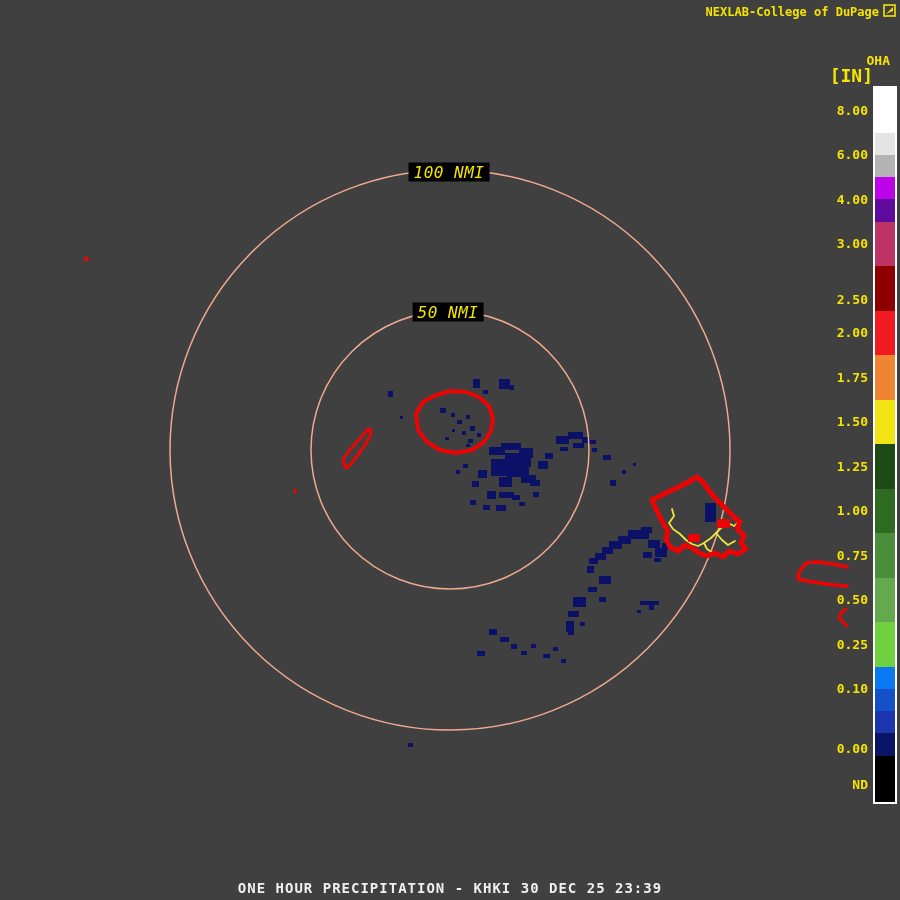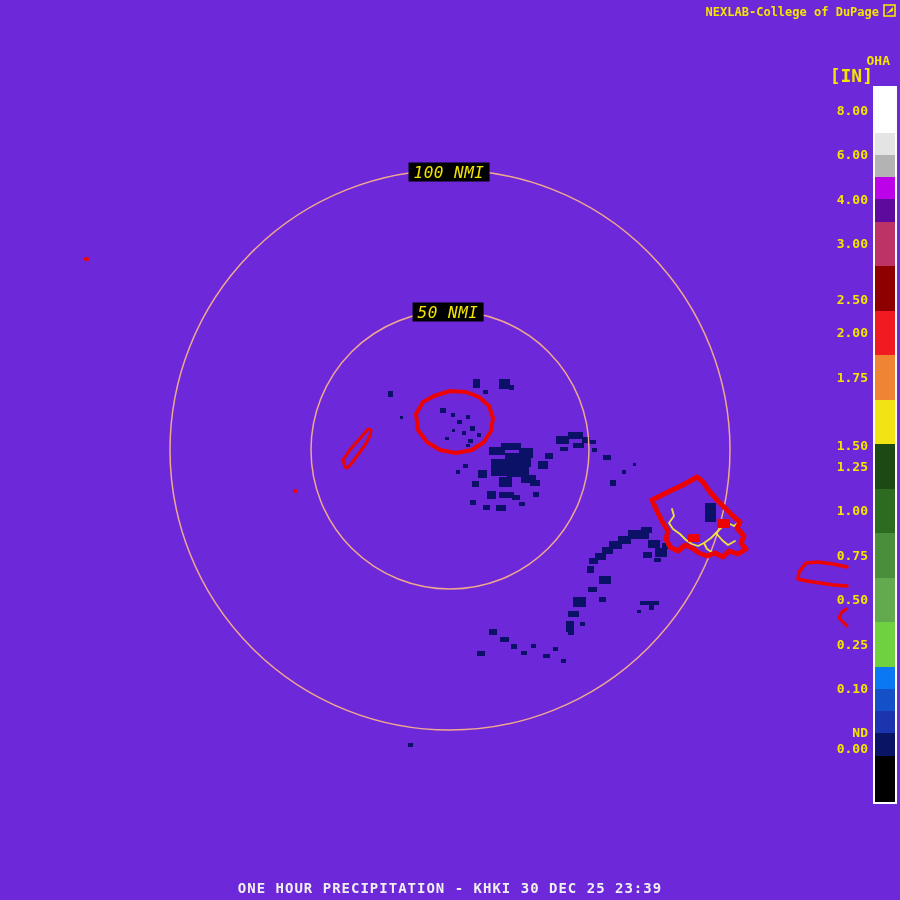--- a/index.html
+++ b/index.html
@@ -1,17 +1,17 @@
 <!DOCTYPE html>
 <html><head>
 <meta charset="utf-8">
 <style>
   html,body{margin:0;padding:0;background:#000;}
   #screen{
-    position:relative;width:900px;height:900px;background:#6d28d9;overflow:hidden;
+    position:relative;width:900px;height:900px;background:#404040;overflow:hidden;
     font-family:"DejaVu Sans Mono","Liberation Mono",monospace;
   }
   .yel{color:#F5E400;}
   #credit{
     position:absolute;top:4px;right:4px;display:flex;align-items:center;gap:4px;
     font-size:12px;font-weight:bold;letter-spacing:0px;
   }
   #station-label{position:absolute;top:53px;right:10px;font-size:13px;font-weight:bold;}
   #units-label{position:absolute;top:65px;right:27px;font-size:18px;font-weight:bold;}
   #colorbar-frame{
@@ -183,28 +183,28 @@
       </div>
   </div>
   <div id="colorbar-ticks">
       <div class="tick" style="top: 103.75px;">8.00</div>
       <div class="tick" style="top: 148.25px;">6.00</div>
       <div class="tick" style="top: 192.75px;">4.00</div>
       <div class="tick" style="top: 237.25px;">3.00</div>
       <div class="tick" style="top: 293px;">2.50</div>
       <div class="tick" style="top: 326.25px;">2.00</div>
       <div class="tick" style="top: 370.75px;">1.75</div>
-      <div class="tick" style="top: 415.25px; margin-top: 24px;">1.50</div>
+      <div class="tick" style="top: 415.25px;">1.50</div>
       <div class="tick" style="top: 459.75px;">1.25</div>
       <div class="tick" style="top: 504.25px;">1.00</div>
       <div class="tick" style="top: 548.75px;">0.75</div>
       <div class="tick" style="top: 593.25px;">0.50</div>
       <div class="tick" style="top: 637.75px;">0.25</div>
       <div class="tick" style="top: 682.25px;">0.10</div>
       <div class="tick" style="top: 710px; margin-top: 32px;">0.00</div>
-      <div class="tick" style="top: 726px;">ND</div>
+      <div class="tick" style="top: 778px;">ND</div>
     </div>
 
   <div class="ring-label" style="left:449px;top:172px;">100 NMI</div>
   <div class="ring-label" style="left:448px;top:312px;">50 NMI</div>
 
   <div id="caption">ONE HOUR PRECIPITATION - KHKI 30 DEC 25 23:39</div>
 </div>
 
 </body></html>

